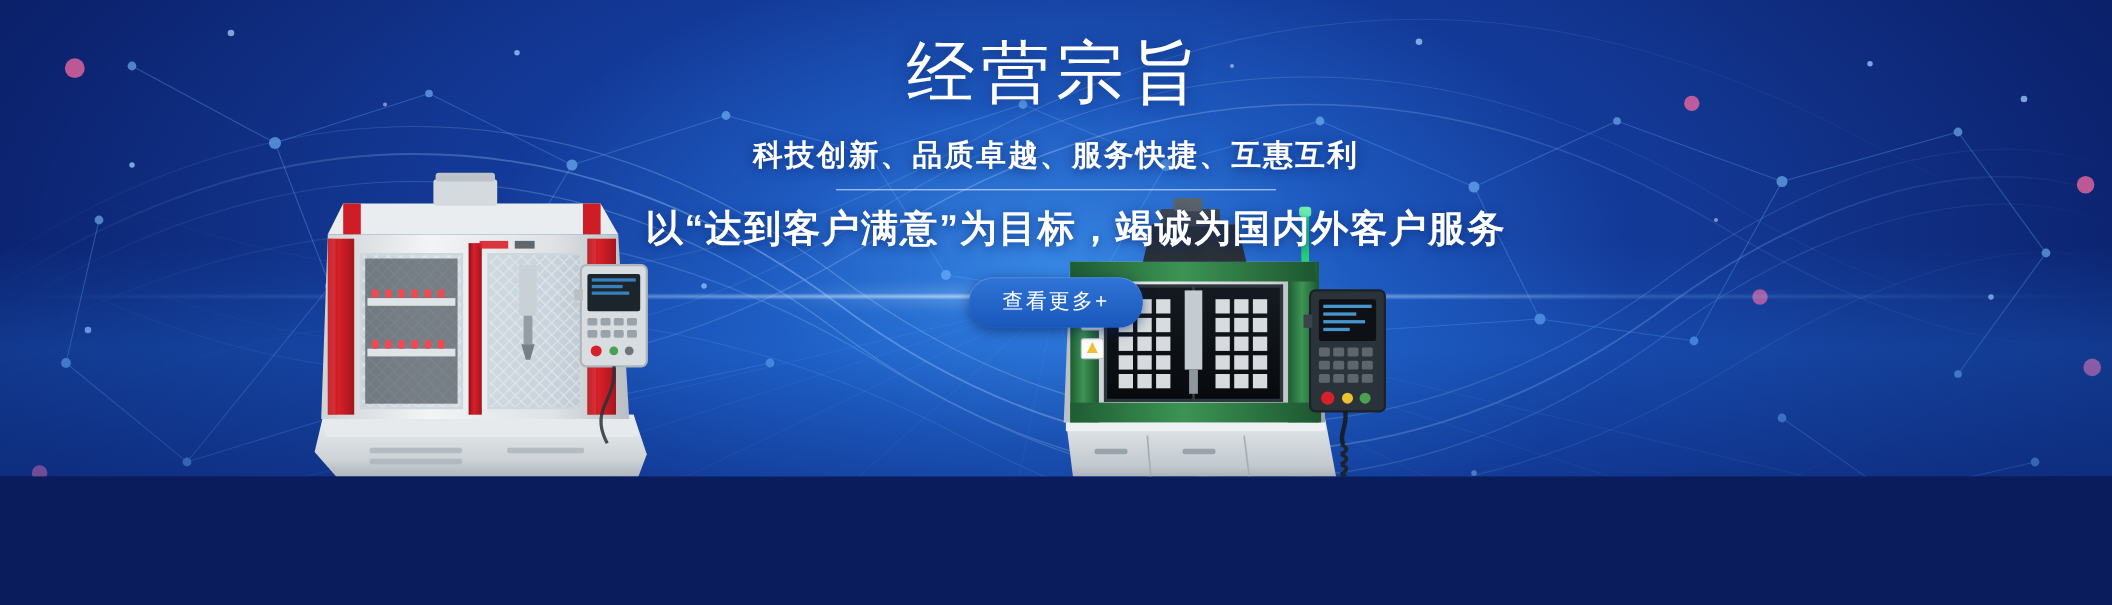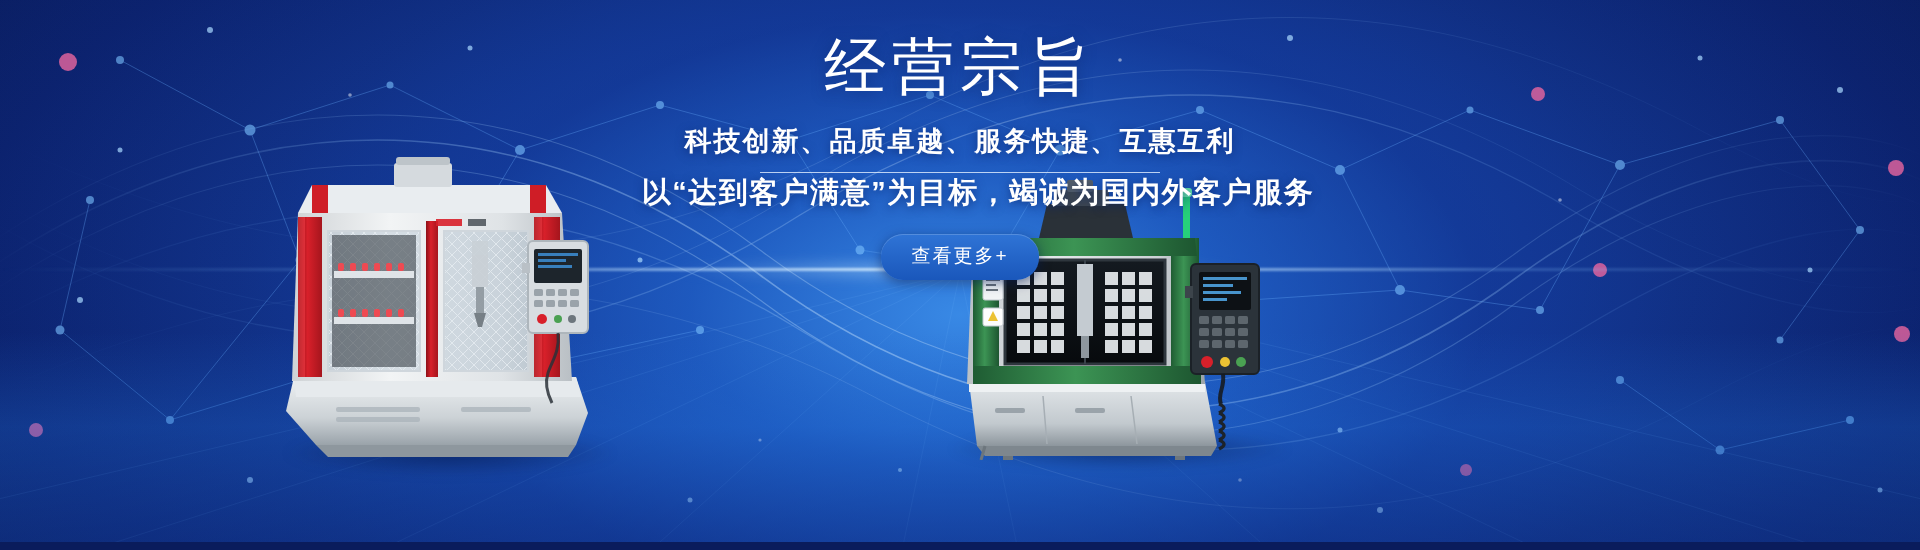--- a/index.html
+++ b/index.html
@@ -4,21 +4,21 @@
 <style>
   * { margin:0; padding:0; box-sizing:border-box; }
   html,body { width:1920px; height:550px; overflow:hidden; }
   body {
     font-family:"Liberation Sans","DejaVu Sans",sans-serif;
     background:#0a1c5c;
   }
 
   .banner {
     position:relative;
-    width:1920px; height:542px;
+    width:1920px; height:433px;
     overflow:hidden;
     background:
       radial-gradient(ellipse 900px 520px at 50% 58%, rgba(58,140,232,0.95) 0%, rgba(32,96,200,0.70) 30%, rgba(16,52,150,0.35) 58%, rgba(8,26,92,0.05) 80%),
       radial-gradient(ellipse 1500px 700px at 50% 50%, #1d56b8 0%, #143a96 38%, #0c2370 66%, #071647 100%),
       linear-gradient(180deg,#071545 0%,#0d2a78 45%,#0a1f5e 100%);
   }
 
   
   .layer { position:absolute; inset:0; width:1920px; height:550px; }
   .layer.waves  { opacity:.55; }
@@ -69,22 +69,23 @@
     font-size:27px;
     letter-spacing:2px;
     font-weight:700;
     text-shadow:0 2px 10px rgba(8,36,105,.7);
   }
   .divider {
     width:400px; height:1px; margin:13px auto 0;
     background:rgba(225,238,255,.82);
   }
   .tagline {
+    margin-top:12px;
     color:#ffffff;
-    font-size:29px;
+    font-size:34px;
     letter-spacing:1.5px;
     font-weight:700;
     text-shadow:0 2px 10px rgba(8,36,105,.7);
     padding-left:36px;
   }
   .more-btn {
     display:inline-block;
     margin-top:21px;
     padding:9px 30px 11px;
     border:none;

